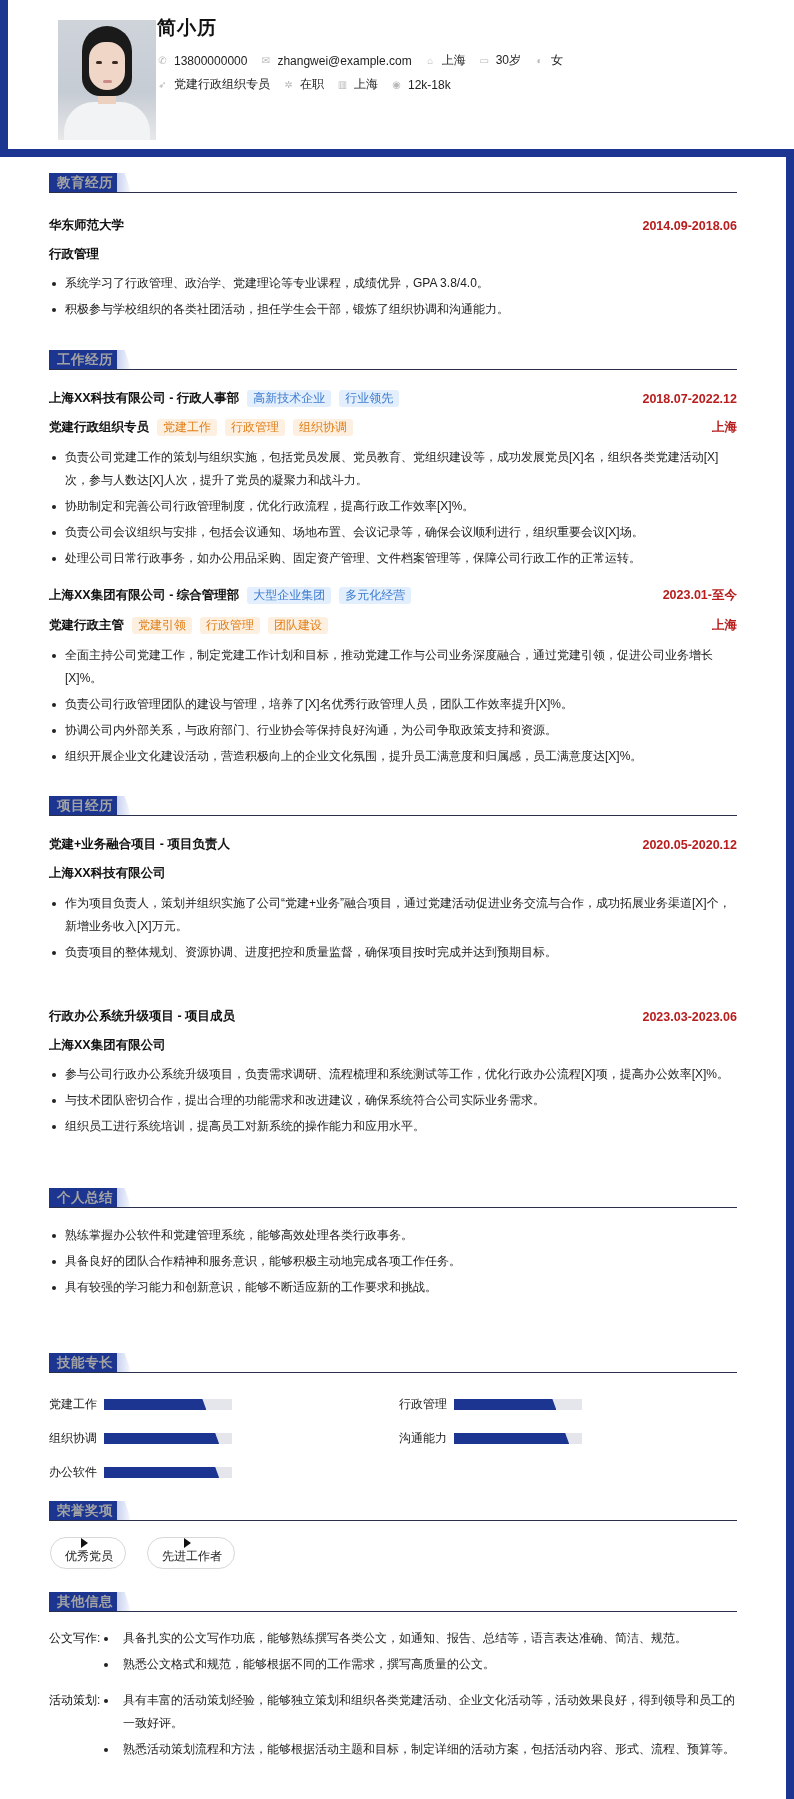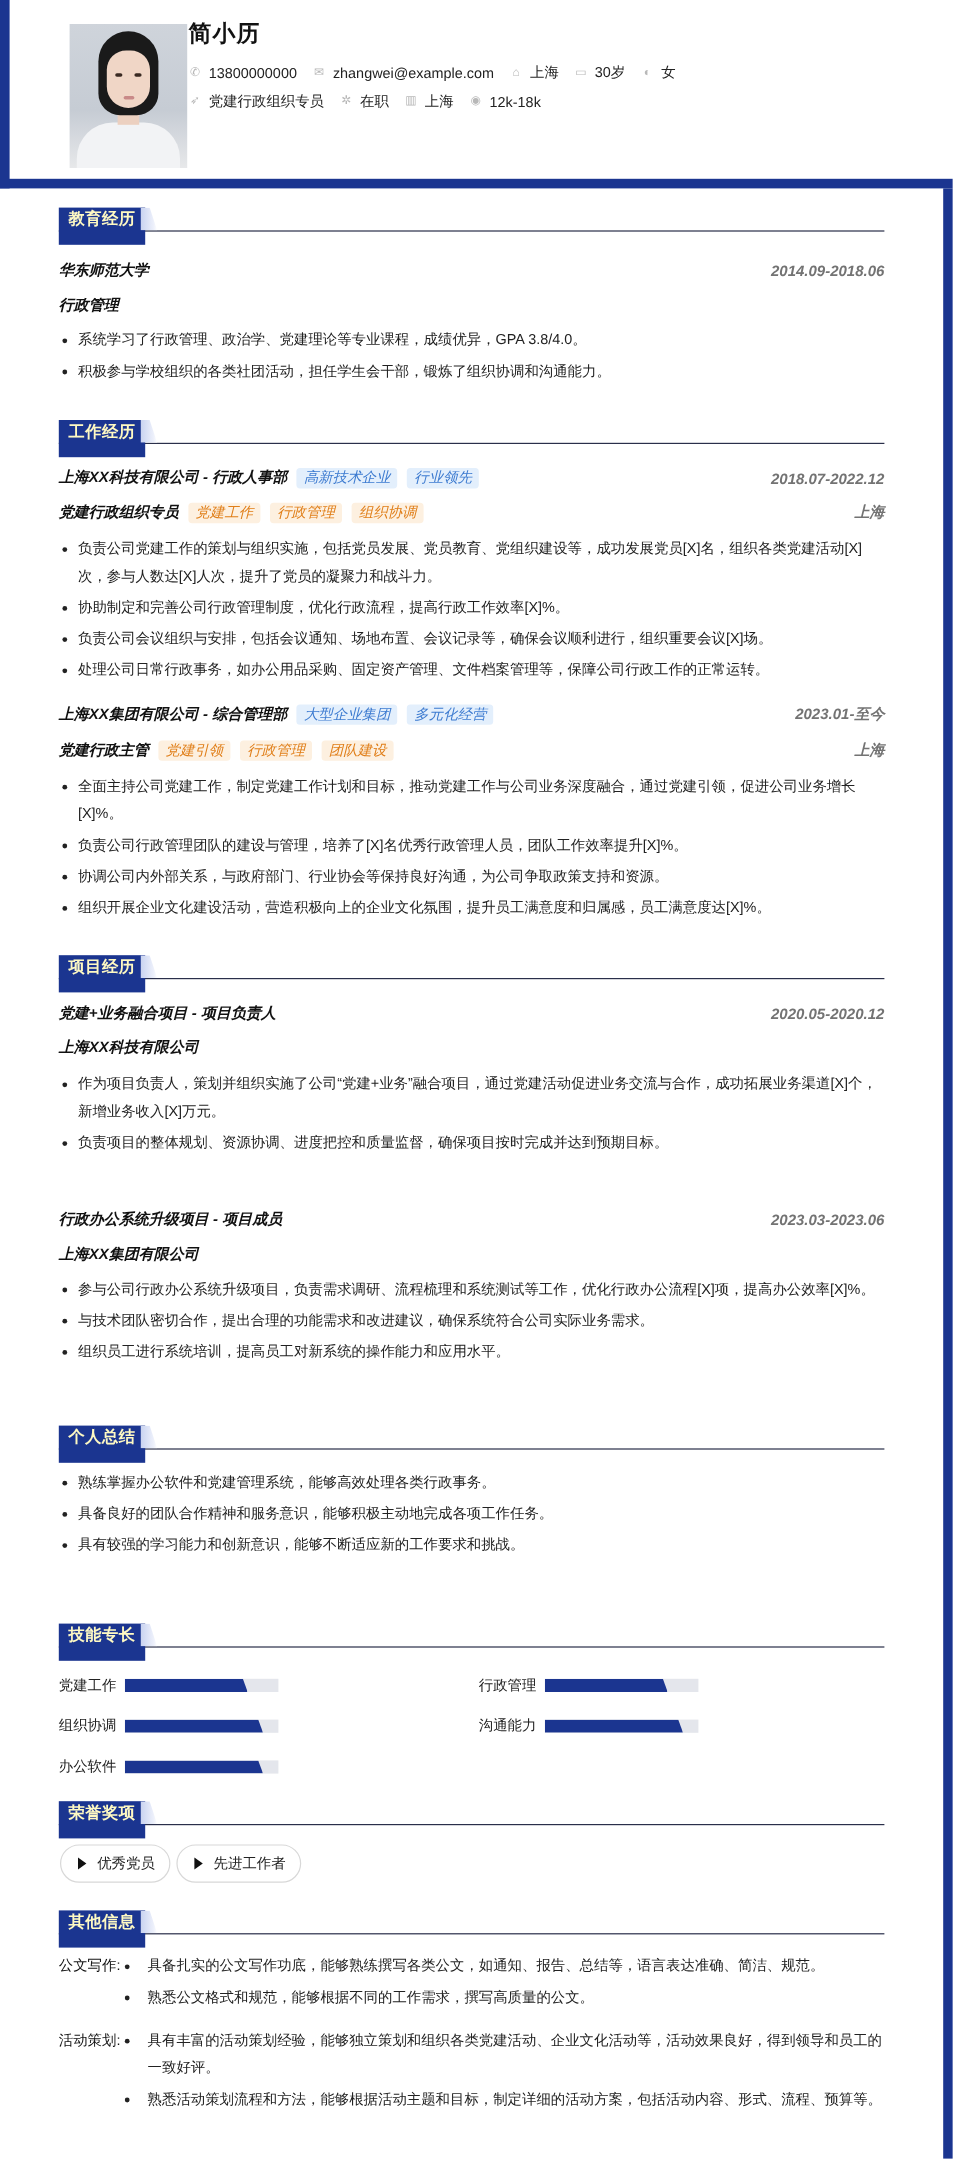--- a/index.html
+++ b/index.html
@@ -19,42 +19,42 @@
   .info-row { position: absolute; left: 157px; display: flex; align-items: center; gap: 0; font-size: 12px; color: #222; }
   .info-row.r1 { top: 52px; }
   .info-row.r2 { top: 76px; }
   .info-item { display: flex; align-items: center; margin-right: 13px; }
   .ico { display: inline-block; width: 11px; height: 11px; margin-right: 6px; color: #b8b8b8; font-size: 10px; line-height: 11px; text-align: center; }
 
   
   .body-frame { position: absolute; left: 0; top: 157px; width: 794px; height: 1642px; border-right: 8px solid #1b3590; }
 
   .sec-head { position: absolute; left: 49px; width: 688px; height: 20px; border-bottom: 1.5px solid #2a2f4a; }
-  .sec-tab { position: absolute; left: 0; top: 0; height: 31px; padding: 0 8px 0 8px; background: #1b3590; color: #fef9c3; font-size: 13.5px; font-weight: 600; line-height: 19px; letter-spacing: 0.5px; }
+  .sec-tab { position: absolute; left: 0; top: 0; height: 19px; padding: 0 8px 0 8px; background: #1b3590; color: #a3a3a3; font-size: 13.5px; font-weight: 600; line-height: 19px; letter-spacing: 0.5px; }
   .sec-tail { position: absolute; top: 0; width: 14px; height: 19px; background: linear-gradient(90deg, #c8d2f0, #eef1fb 80%, #fff); clip-path: polygon(0 0, 55% 0, 100% 100%, 0 100%); }
 
-  .row { position: absolute; left: 49px; width: 688px; display: flex; align-items: center; justify-content: space-between; font-size: 12.5px; font-style: italic; }
+  .row { position: absolute; left: 49px; width: 688px; display: flex; align-items: center; justify-content: space-between; font-size: 12.5px; }
   .row .left { display: flex; align-items: center; font-weight: 600; color: #111; }
-  .row .right { font-weight: 600; color: #737373; }
+  .row .right { font-weight: 600; color: #b91c1c; }
   .tag { display: inline-block; margin-left: 8px; padding: 0 6px; height: 17px; line-height: 17px; font-size: 12px; font-weight: 400; border-radius: 3px; }
   .tag.blue { background: #e3effc; color: #3d7bd0; }
   .tag.orange { background: #fdf0e0; color: #e07e18; }
 
   .bullets { position: absolute; left: 49px; width: 688px; list-style: none; font-size: 12px; color: #222; }
   .bullets li { position: relative; padding-left: 16px; line-height: 23px; margin-bottom: 3px; }
   .bullets li::before { content: ""; position: absolute; left: 3px; top: 10px; width: 4px; height: 4px; background: #222; border-radius: 50%; }
 
   
   .skill { position: absolute; display: flex; align-items: center; font-size: 12px; color: #222; }
   .skill .lbl { width: 55px; }
   .skill .track { position: relative; width: 128px; height: 11px; background: #e4e6ec; overflow: hidden; }
   .skill .fill { position: absolute; left: 0; top: 0; height: 11px; background: #1b3590; clip-path: polygon(0 0, calc(100% - 4px) 0, 100% 100%, 0 100%); }
 
   
-  .honor { position: absolute; height: 32px; border: 1px solid #d8d8d8; border-radius: 16px; display: flex; align-items: center; padding: 0 12px 0 14px; font-size: 12px; color: #222; background: #fff; }
+  .honor { position: absolute; height: 32px; border: 1px solid #d8d8d8; border-radius: 16px; display: flex; align-items: center; padding: 0 12px 0 14px; font-size: 12px; color: #222; background: #fff; flex-direction: column; }
   .honor .tri { display: inline-block; width: 0; height: 0; border-top: 5px solid transparent; border-bottom: 5px solid transparent; border-left: 7px solid #111; margin-right: 9px; }
 
   
   .other { position: absolute; left: 49px; width: 688px; font-size: 12px; color: #222; }
   .other .olabel { position: absolute; left: 0; top: 0; font-weight: 400; color: #111; }
   .other ul { position: absolute; left: 52px; width: 636px; list-style: none; }
   .other ul li { position: relative; padding-left: 22px; line-height: 23px; margin-bottom: 3px; }
   .other ul li::before { content: ""; position: absolute; left: 3px; top: 10px; width: 4px; height: 4px; background: #222; border-radius: 50%; }
 </style>
 </head>

